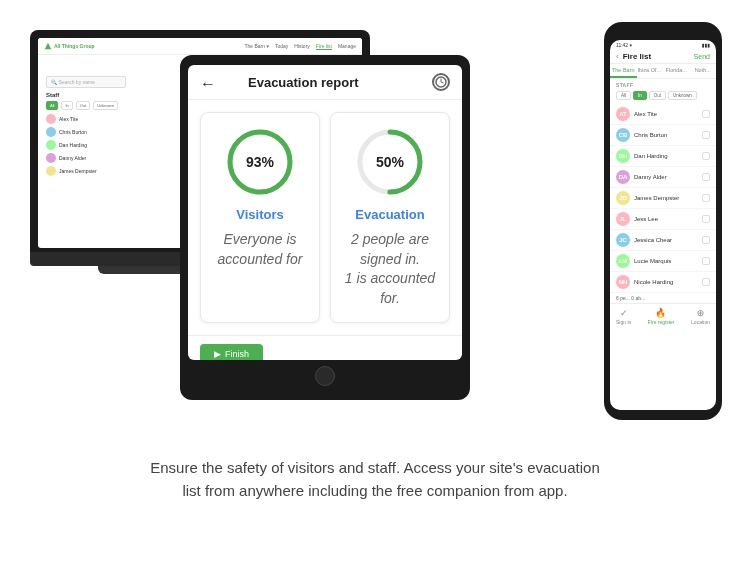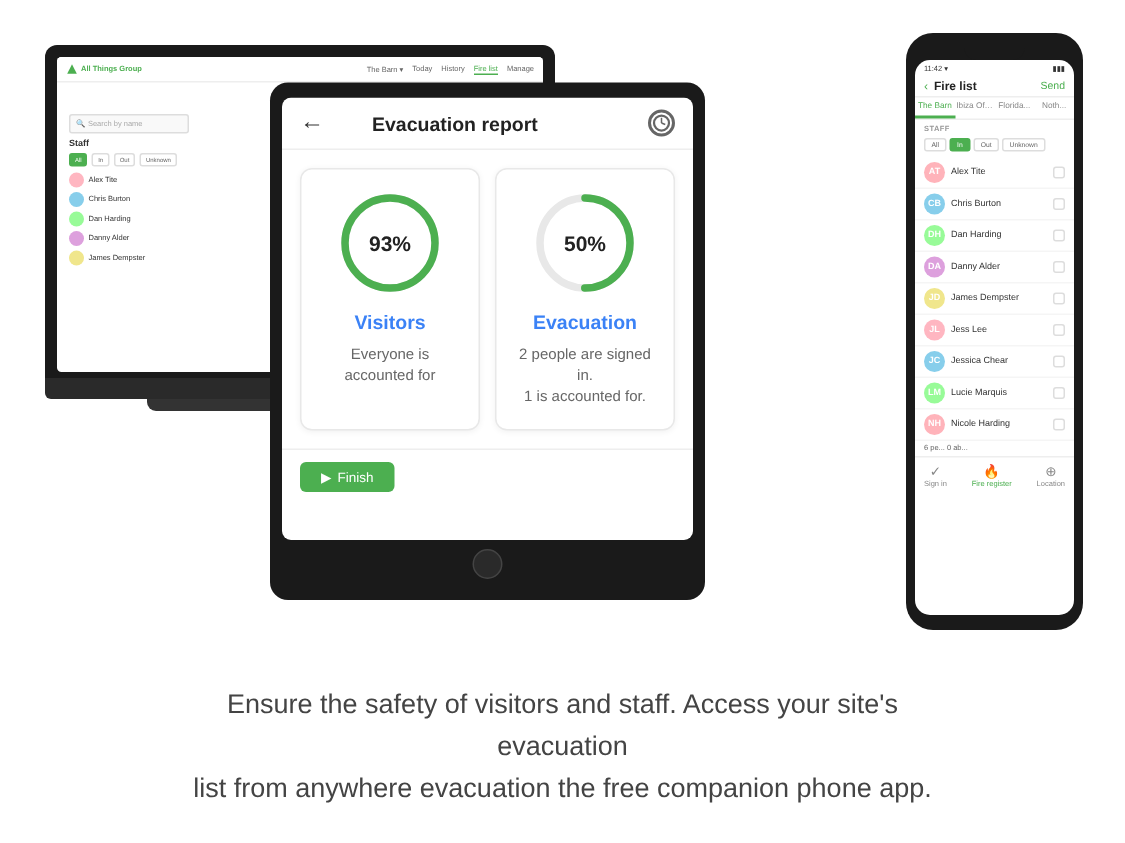--- a/index.html
+++ b/index.html
@@ -281,23 +281,24 @@
       font-weight: 700;
       color: #222;
     }
     .card-title {
       font-size: 13px;
       font-weight: 700;
       color: #3b82f6;
       margin-bottom: 8px;
     }
     .card-desc {
-      font-size: 10px;
+      font-size: 14px;
       color: #666;
       line-height: 1.4;
+      font-style: italic;
     }
     .tablet-footer {
       padding: 8px 12px;
       display: flex;
       justify-content: space-between;
       align-items: center;
       border-top: 1px solid #eee;
     }
     .show-evac-btn {
       background: #fff;
@@ -479,21 +480,21 @@
       font-size: 5px;
       color: #666;
       padding: 2px 6px;
     }
 
     
     .caption {
       width: 614px;
       text-align: center;
       padding: 6px 60px 10px;
-      font-size: 18px;
+      font-size: 15px;
       color: #444;
       line-height: 1.55;
     }
   </style>
 </head>
 <body>
 
 <div class="scene">
 
   <div class="laptop">
@@ -709,14 +710,14 @@
           </div>
         </div>
       </div>
     </div>
   </div>
 
 </div>
 
 <div class="caption">
   <span>Ensure the safety of visitors and staff. Access your site's evacuation</span><br>
-  <span>list from anywhere evacuation the free companion phone app.</span>
+  <span>list from anywhere including the free companion from app.</span>
 </div>
 
 </body></html>

